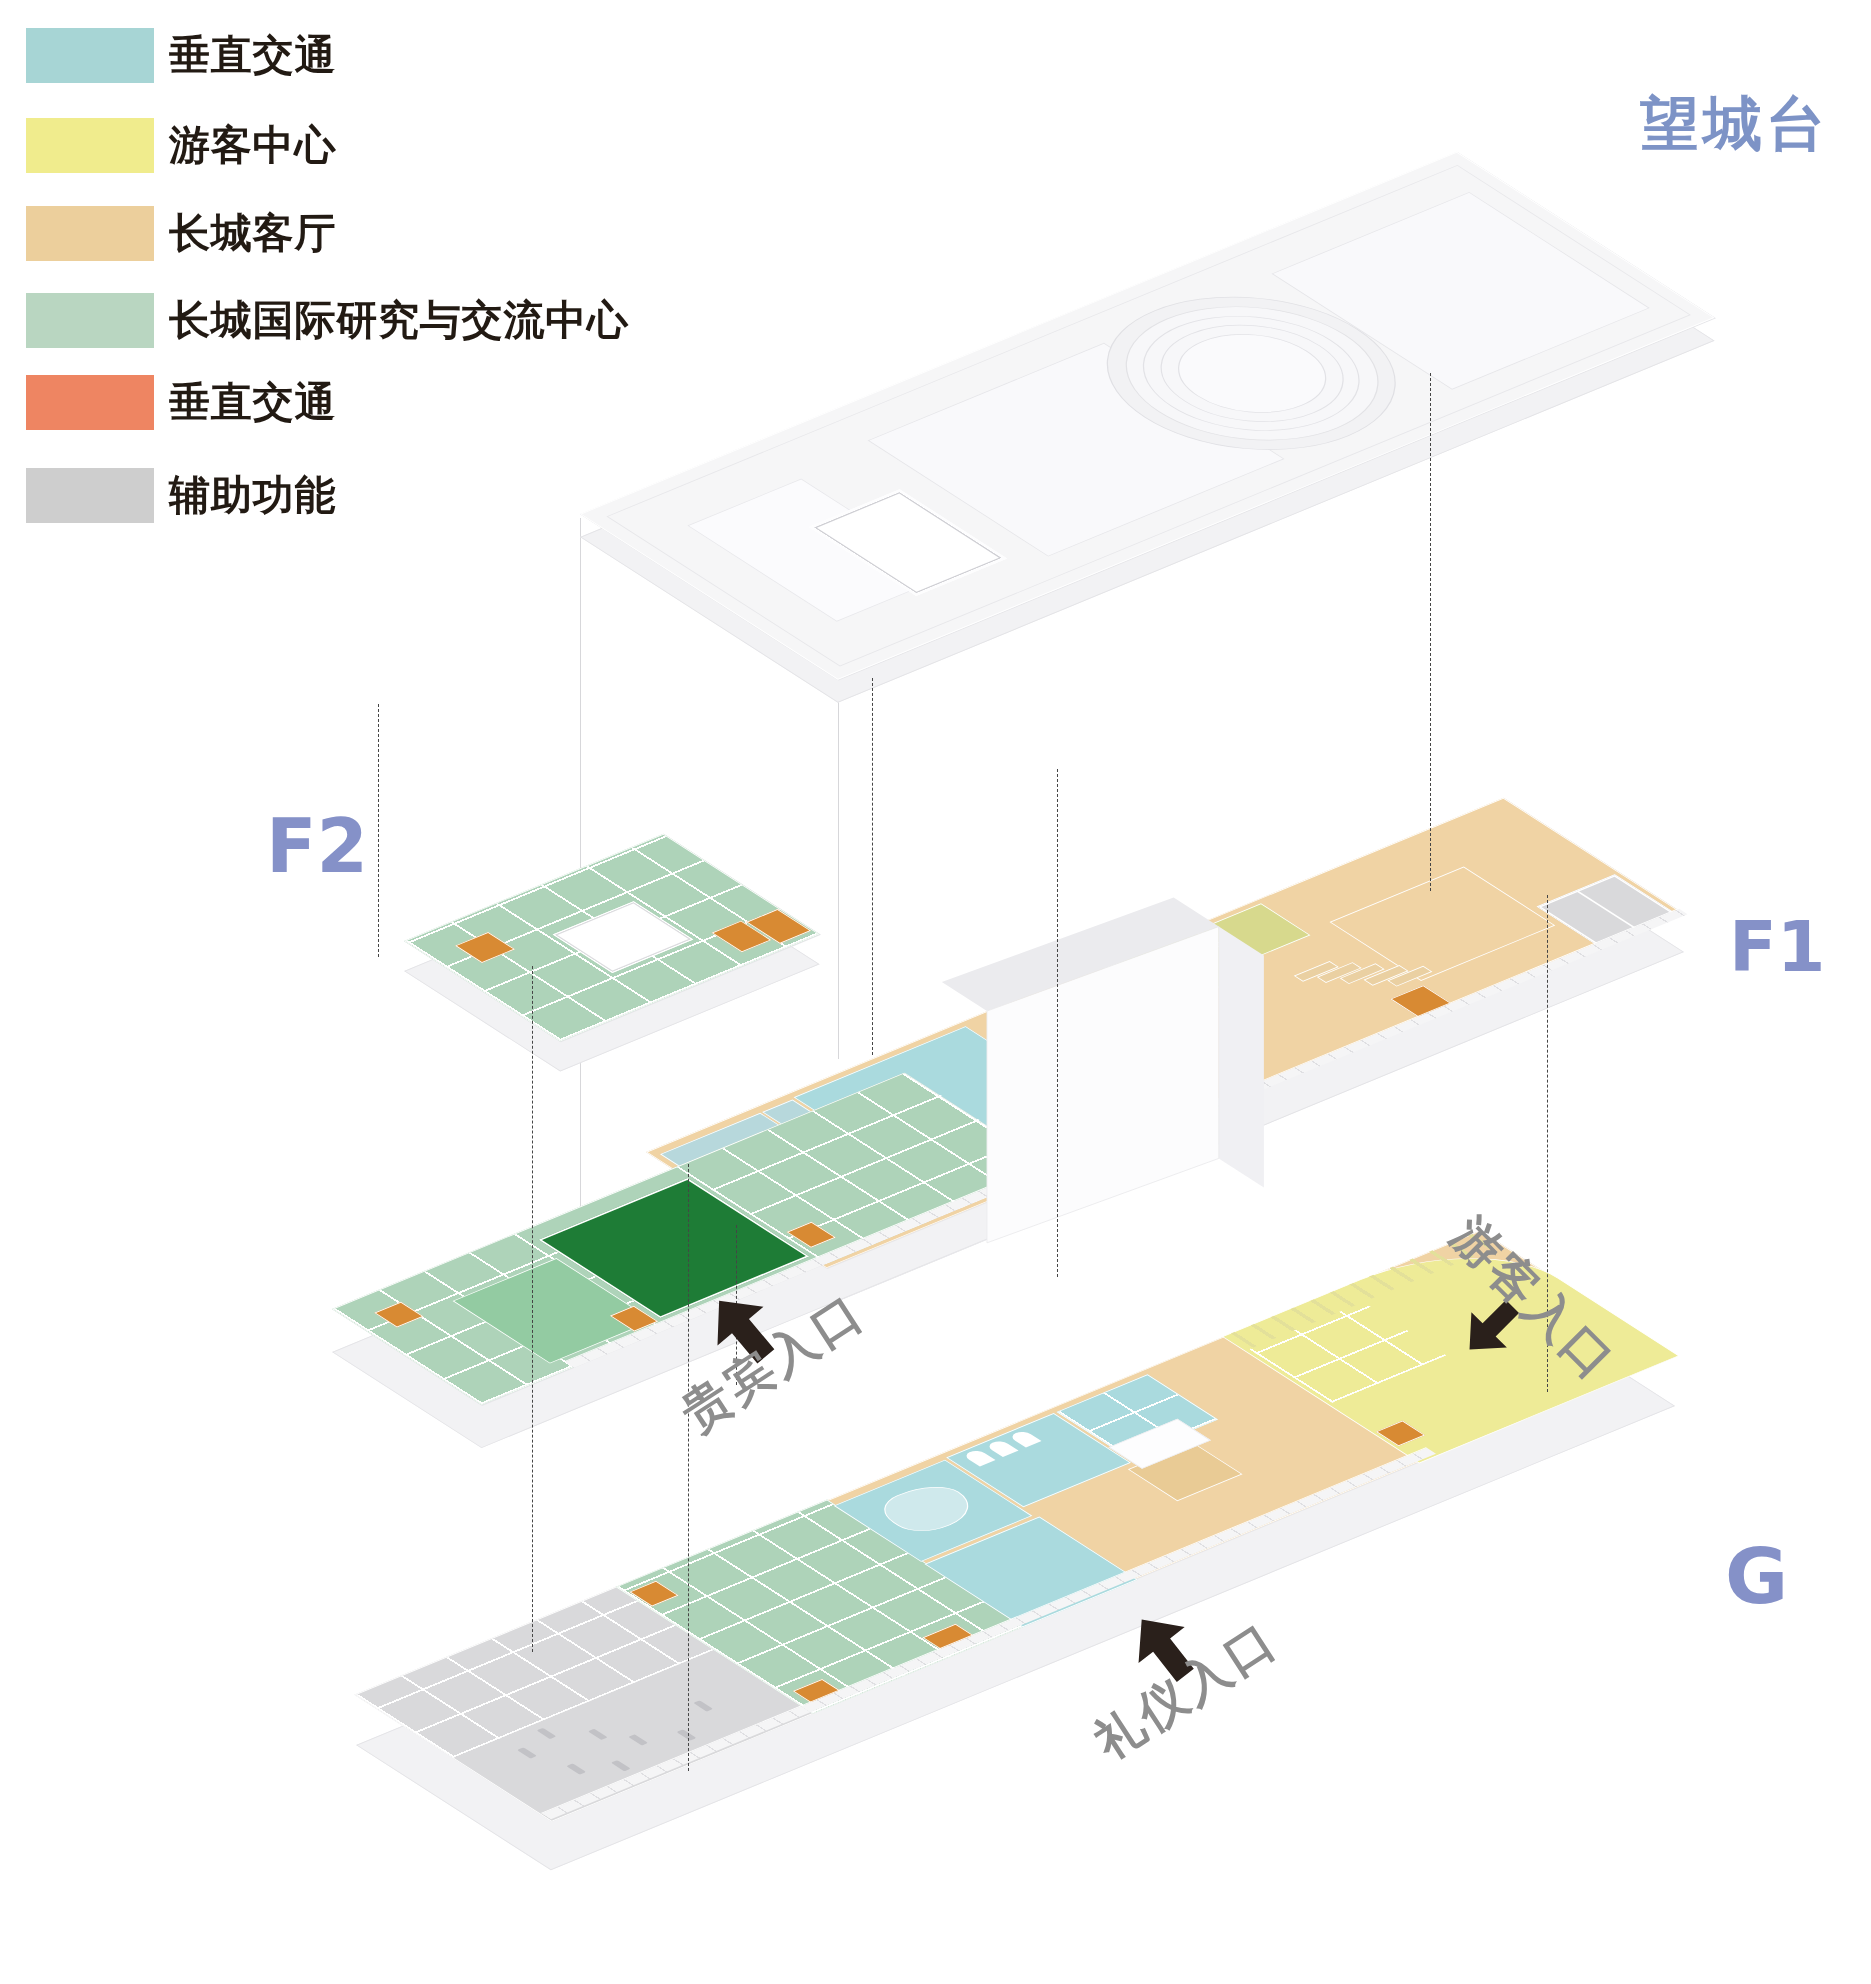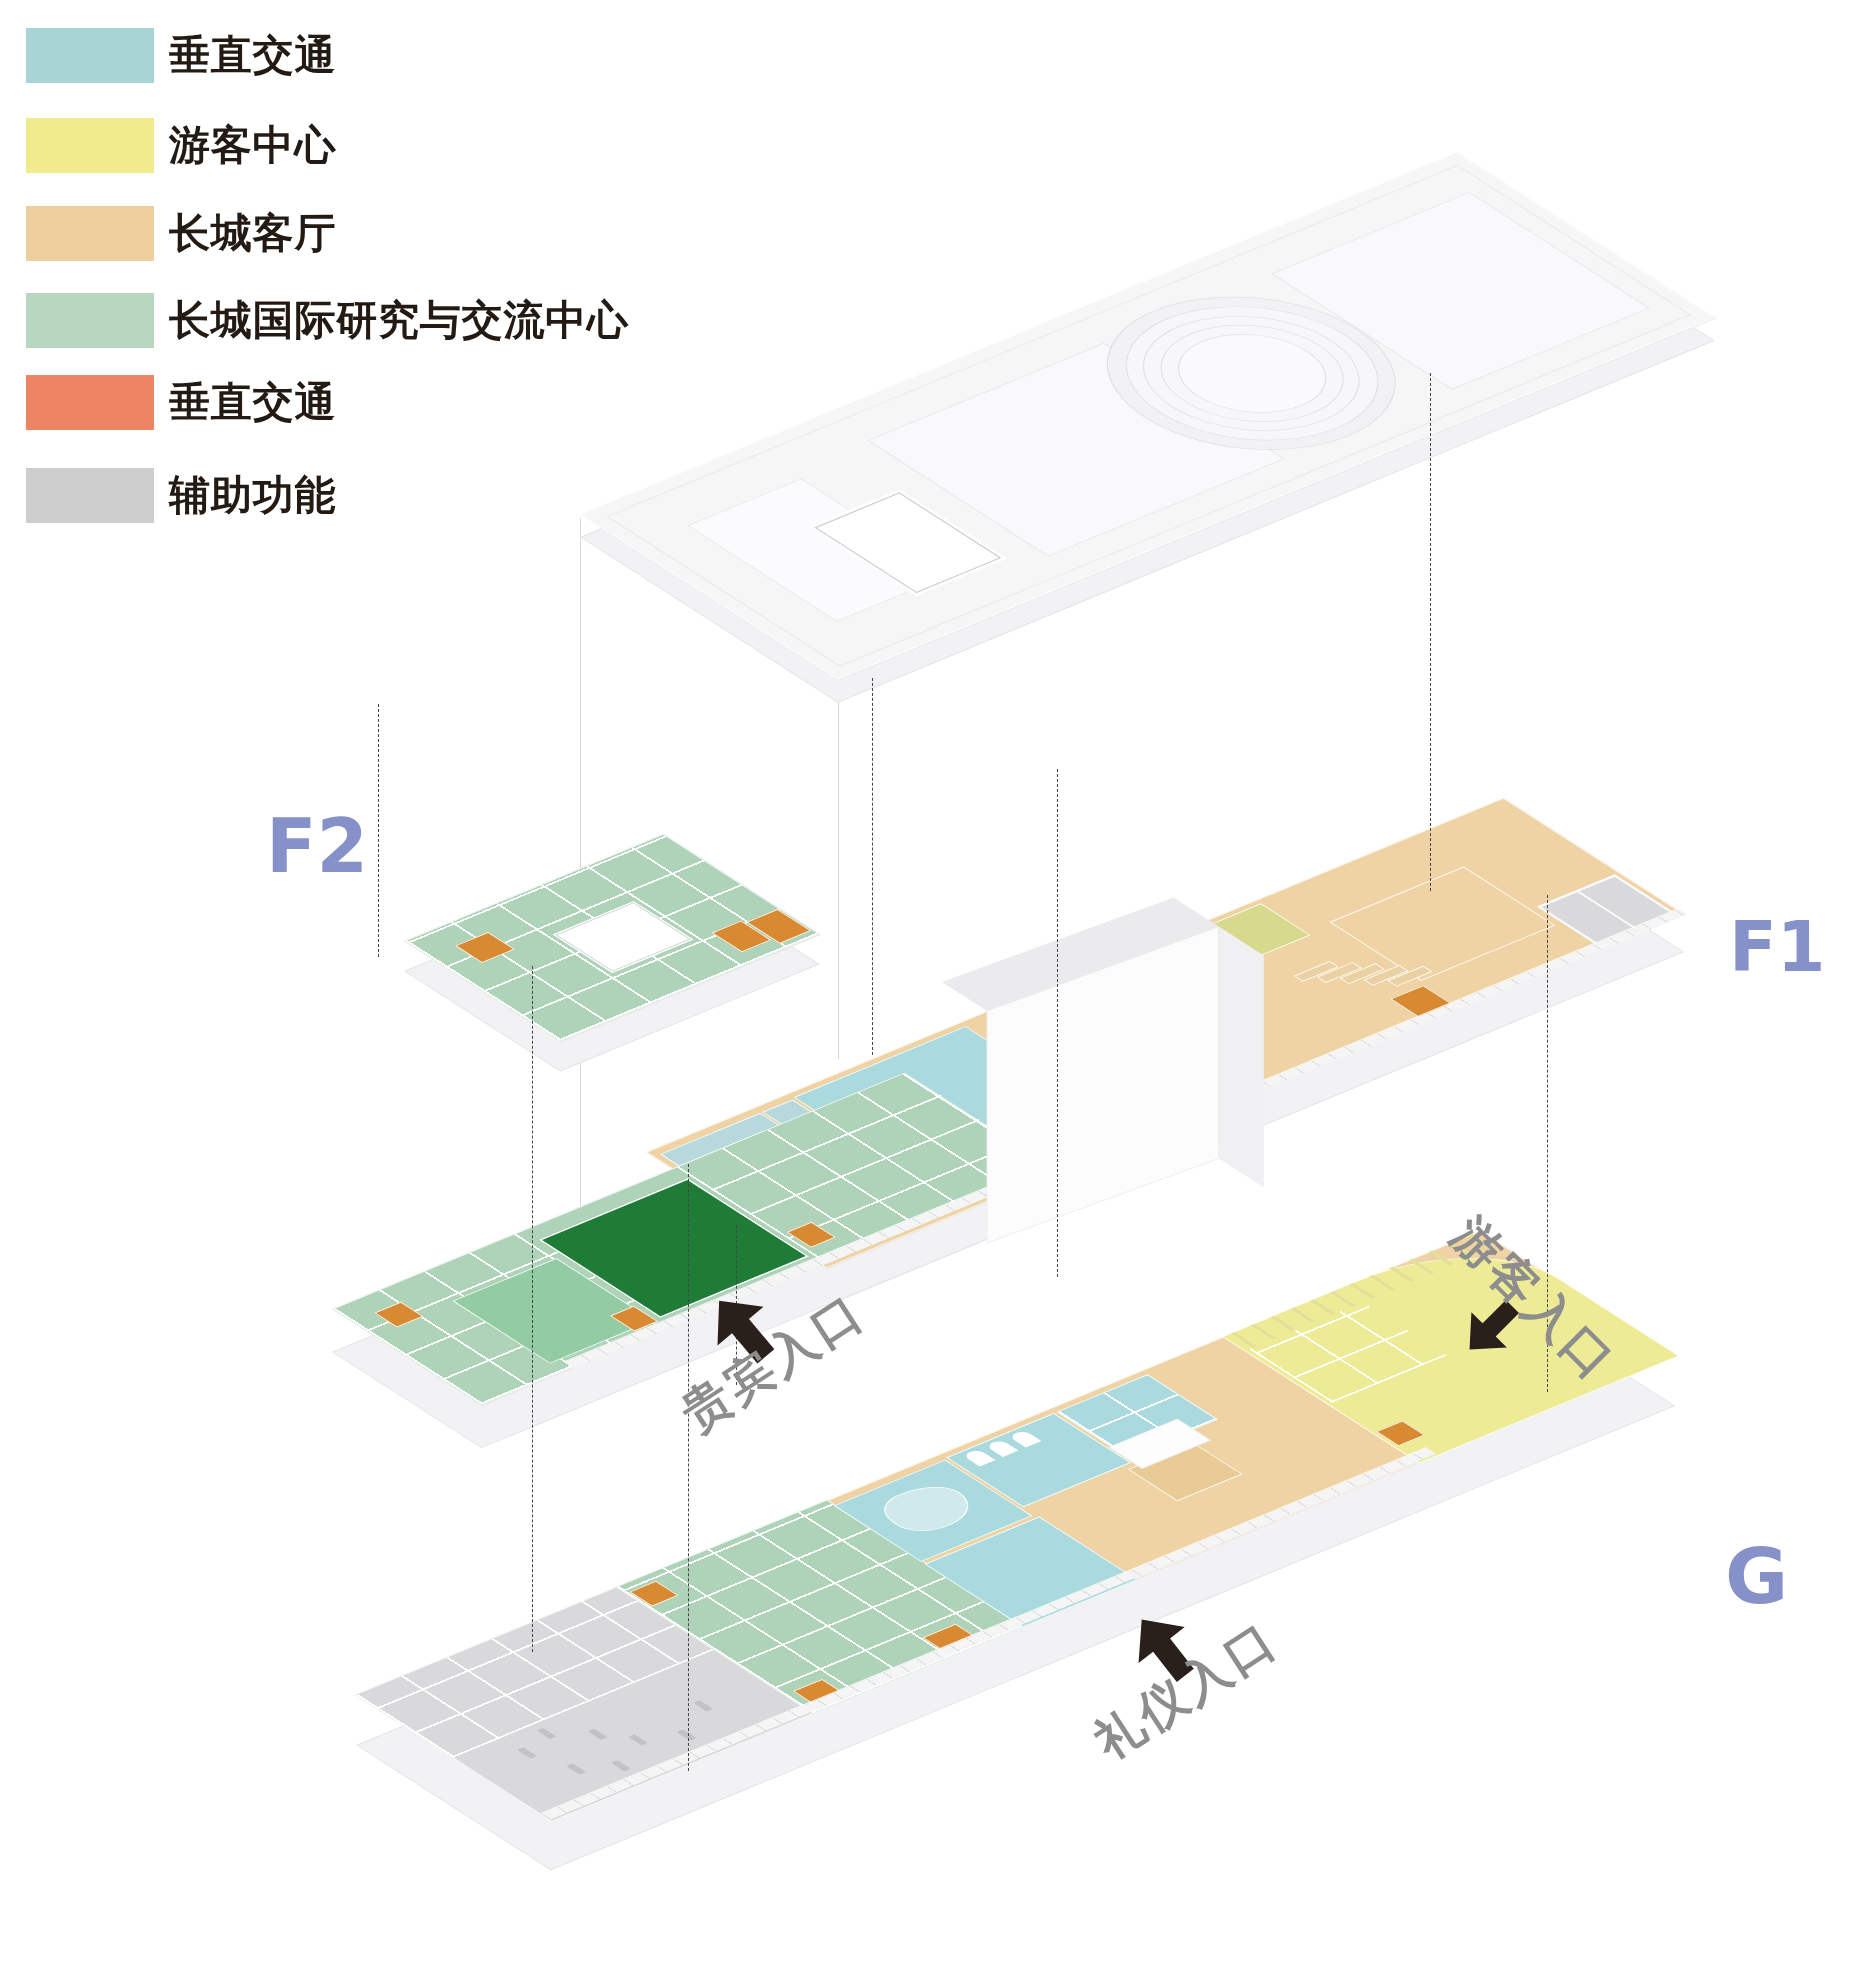--- a/index.html
+++ b/index.html
@@ -195,20 +195,21 @@
   </div>
   <div class="lg-row" style="top:375px">
     <div class="lg-swatch" style="background: rgb(238, 133, 98);"></div>
     <div class="lg-label">垂直交通</div>
   </div>
   <div class="lg-row" style="top:468px">
     <div class="lg-swatch" style="background: rgb(206, 206, 206);"></div>
     <div class="lg-label">辅助功能</div>
   </div>
 
+  <div class="title" style="left:1640px;top:85px">望城台</div>
   <div class="flabel" style="left:266px;top:809px;font-size:74px">F2</div>
   <div class="flabel" style="left:1729px;top:912px;font-size:70px">F1</div>
   <div class="flabel" style="left:1725px;top:1538px;font-size:77px">G</div>
 
   <svg class="arrow" style="left:703px;top:1289px;transform:rotate(-40deg)" width="79" height="79" viewBox="0 0 100 100">
     <path d="M50 4 L88 46 L64 46 L64 96 L36 96 L36 46 L12 46 Z" fill="#2a201b"></path>
   </svg>
   <svg class="arrow" style="left:1458px;top:1295px;transform:rotate(-135deg)" width="66" height="66" viewBox="0 0 100 100">
     <path d="M50 4 L88 46 L64 46 L64 96 L36 96 L36 46 L12 46 Z" fill="#2a201b"></path>
   </svg>

